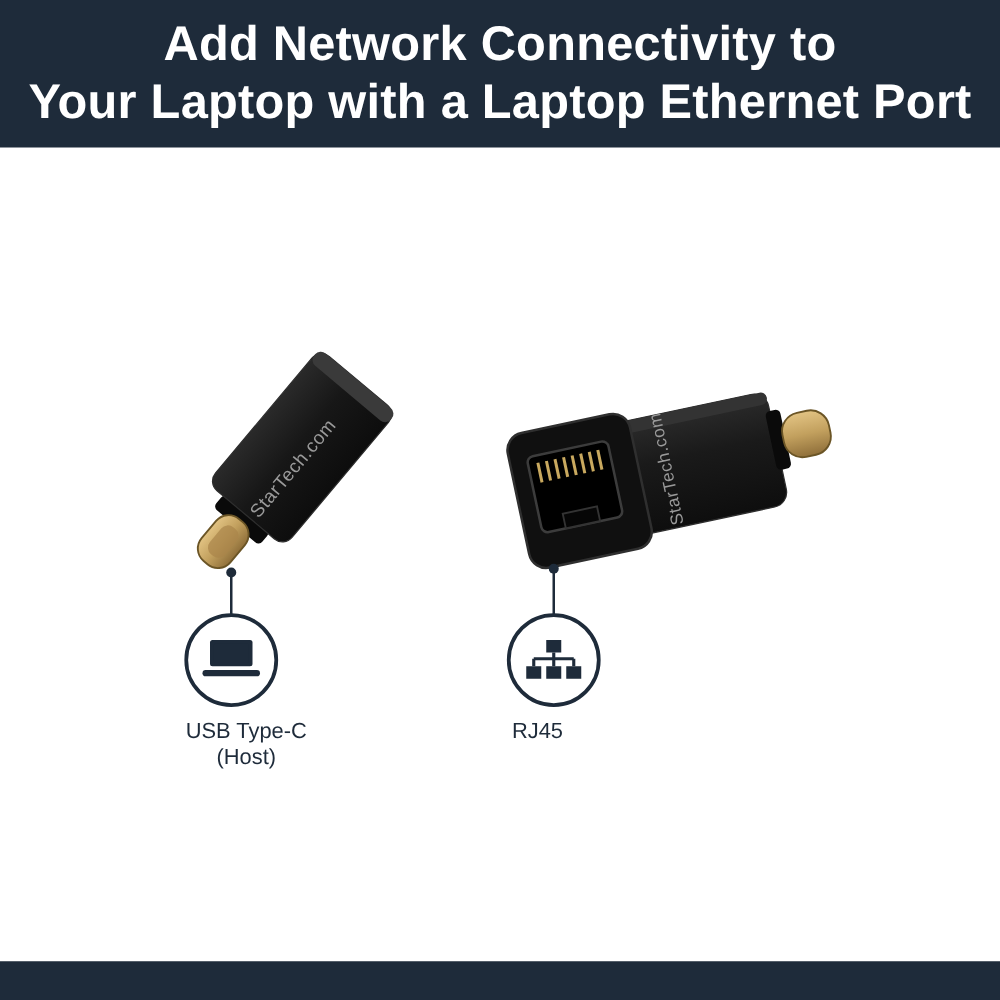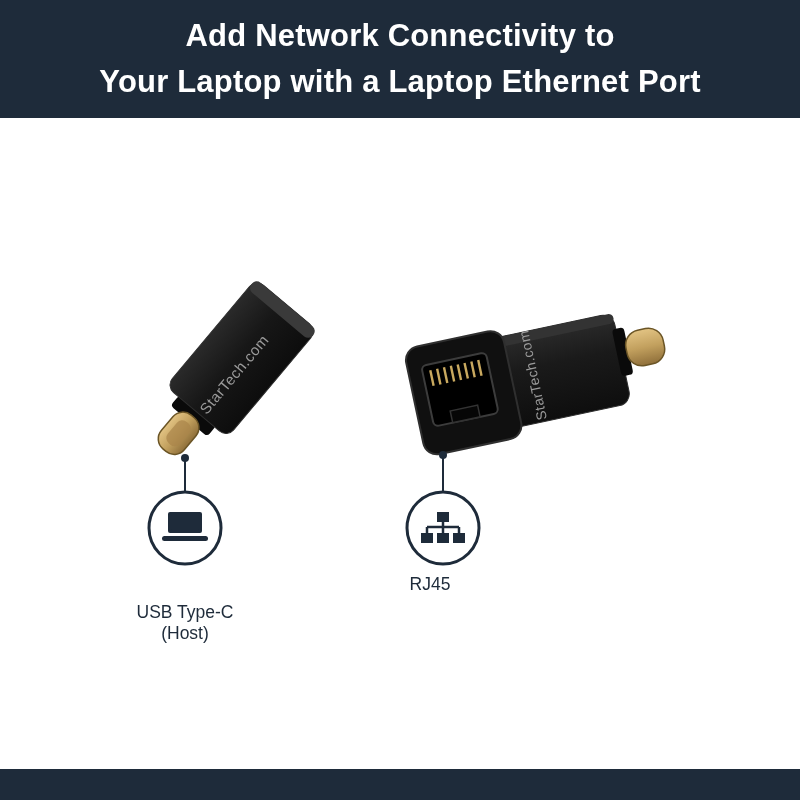--- a/index.html
+++ b/index.html
@@ -6,35 +6,35 @@
   .canvas{
     position:relative;width:800px;height:800px;overflow:hidden;
     background:#ffffff;font-family:"Liberation Sans",sans-serif;
   }
   
   .banner{
     position:absolute;top:0;left:0;width:800px;height:118px;
     background:#1e2b3a;color:#ffffff;text-align:center;
     display:flex;flex-direction:column;justify-content:center;gap:2px;
   }
-  .banner-line{font-size:31px;font-weight:700;line-height:44px;letter-spacing:0.2px;}
+  .banner-line{font-size:39px;font-weight:700;line-height:44px;letter-spacing:0.2px;}
   
   .footer-bar{
     position:absolute;left:0;bottom:0;width:800px;height:31px;background:#1e2b3a;
   }
   
   .adapter-left{position:absolute;left:70px;top:272px;}
   .adapter-right{position:absolute;left:385px;top:290px;}
   .callouts{position:absolute;left:0;top:440px;}
   
   .callout-label{
     position:absolute;top:574px;width:200px;text-align:center;
     color:#1e2b3a;font-size:17.5px;line-height:21px;font-weight:400;
   }
-  .callout-label-left{left:85px;margin-top:28px;}
+  .callout-label-left{left:97px;}
   .callout-label-right{left:330px;}
 </style>
 </head>
 <body>
 
 <div class="canvas">
 
   <header class="banner">
     <div class="banner-line">Add Network Connectivity to</div>
     <div class="banner-line">Your Laptop with a Laptop Ethernet Port</div>

